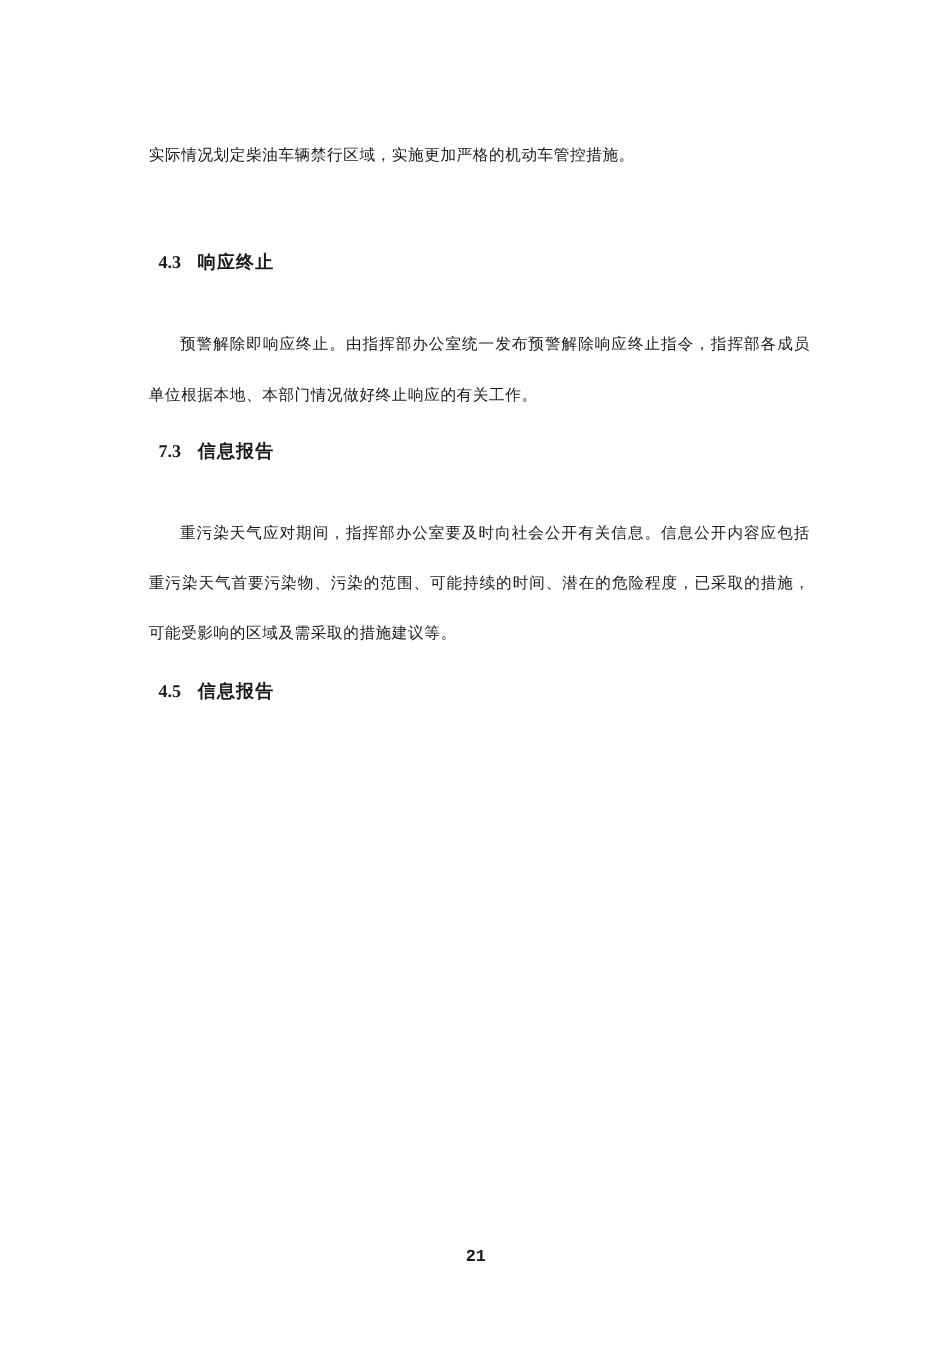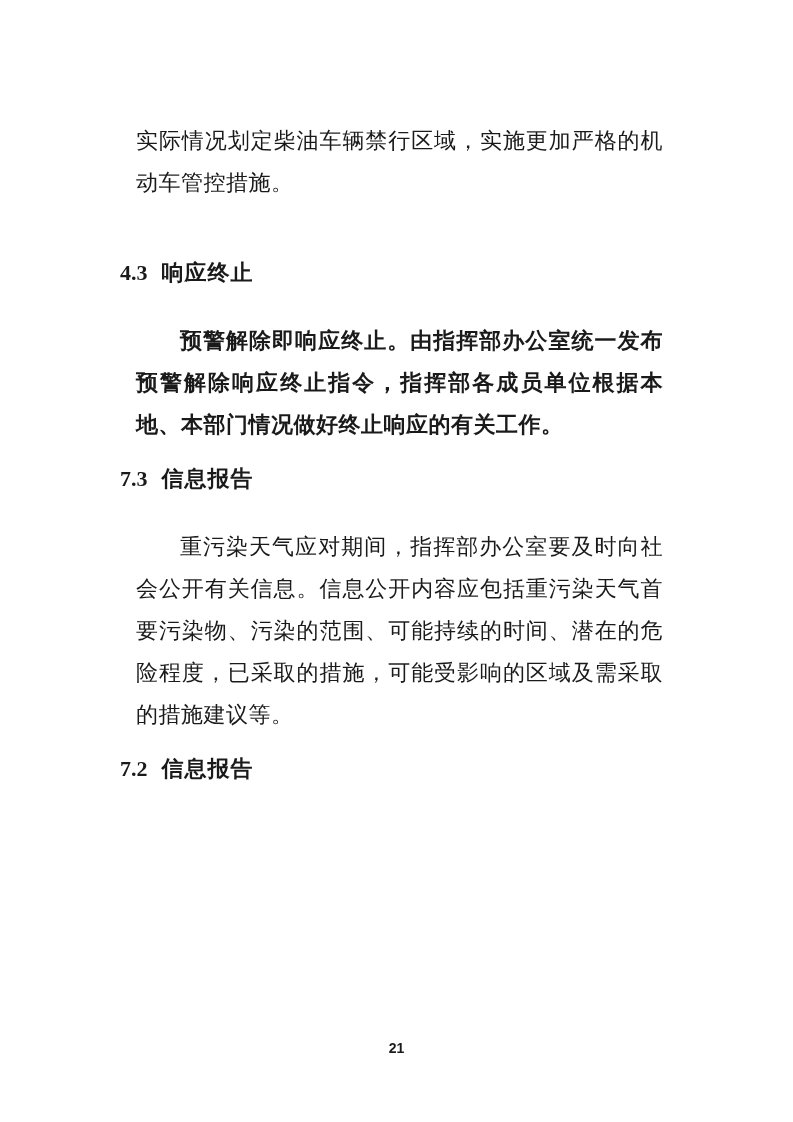--- a/index.html
+++ b/index.html
@@ -13,72 +13,72 @@
     height: 1122px;
     margin: 0 auto;
     background: #ffffff;
     box-sizing: border-box;
     padding: 104px 114px 0 120px;
     color: #1a1a1a;
     font-family: "Liberation Serif", "DejaVu Serif", serif;
     overflow: hidden;
   }
   .body-par {
-    margin: 16px;
-    font-size: 22px;
+    margin: 4px;
+    font-size: 13px;
     line-height: 42px;
     text-align: justify;
     letter-spacing: 0.5px;
     word-break: break-all;
   }
   .body-par.indent { text-indent: 2em; }
   .heading {
-    margin: 0;
-    font-size: 22px;
+    margin: 12px;
+    font-size: 15px;
     line-height: 34px;
     font-weight: bold;
     letter-spacing: 1px;
     white-space: nowrap;
   }
   .heading .h-num {
     font-family: "Liberation Serif", "DejaVu Serif", serif;
     letter-spacing: 0;
     margin-right: 14px;
   }
   #h43 { margin-top: 52px; }
-  #p43 { margin-top: 30px; font-weight: bold; }
+  #p43 { margin-top: 30px; }
   #h44 { margin-top: 10px; }
-  #p44 { margin-top: 30px; }
+  #p44 { margin-top: 30px; font-family: Liberation Mono, monospace; }
   #h45 { margin-top: 10px; }
   #p45 { margin-top: 18px; }
   .page-number {
     position: absolute;
     left: 0;
     right: 0;
     top: 1040px;
     text-align: center;
     font-size: 14px;
     font-weight: bold;
-    font-family: Liberation Sans, sans-serif;
+    font-family: Liberation Mono, monospace;
     color: #1a1a1a;
   }
 </style>
 </head>
 <body>
 
 <div class="page">
 
   <p class="body-par" id="pcont">实际情况划定柴油车辆禁行区域，实施更加严格的机动车管控措施。</p>
 
   <h2 class="heading" id="h43"><span class="h-num">4.3</span><span>响应终止</span></h2>
 
   <p class="body-par indent" id="p43">预警解除即响应终止。由指挥部办公室统一发布预警解除响应终止指令，指挥部各成员单位根据本地、本部门情况做好终止响应的有关工作。</p>
 
   <h2 class="heading" id="h44"><span class="h-num">7.3</span><span>信息报告</span></h2>
 
   <p class="body-par indent" id="p44">重污染天气应对期间，指挥部办公室要及时向社会公开有关信息。信息公开内容应包括重污染天气首要污染物、污染的范围、可能持续的时间、潜在的危险程度，已采取的措施，可能受影响的区域及需采取的措施建议等。</p>
 
-  <h2 class="heading" id="h45"><span class="h-num">7.2</span><span>信息报告</span></h2>
+  <h2 class="heading" id="h45"><span class="h-num">4.5</span><span>信息报告</span></h2>
 
 
   <div class="page-number">21</div>
 
 </div>
 
 </body></html>

